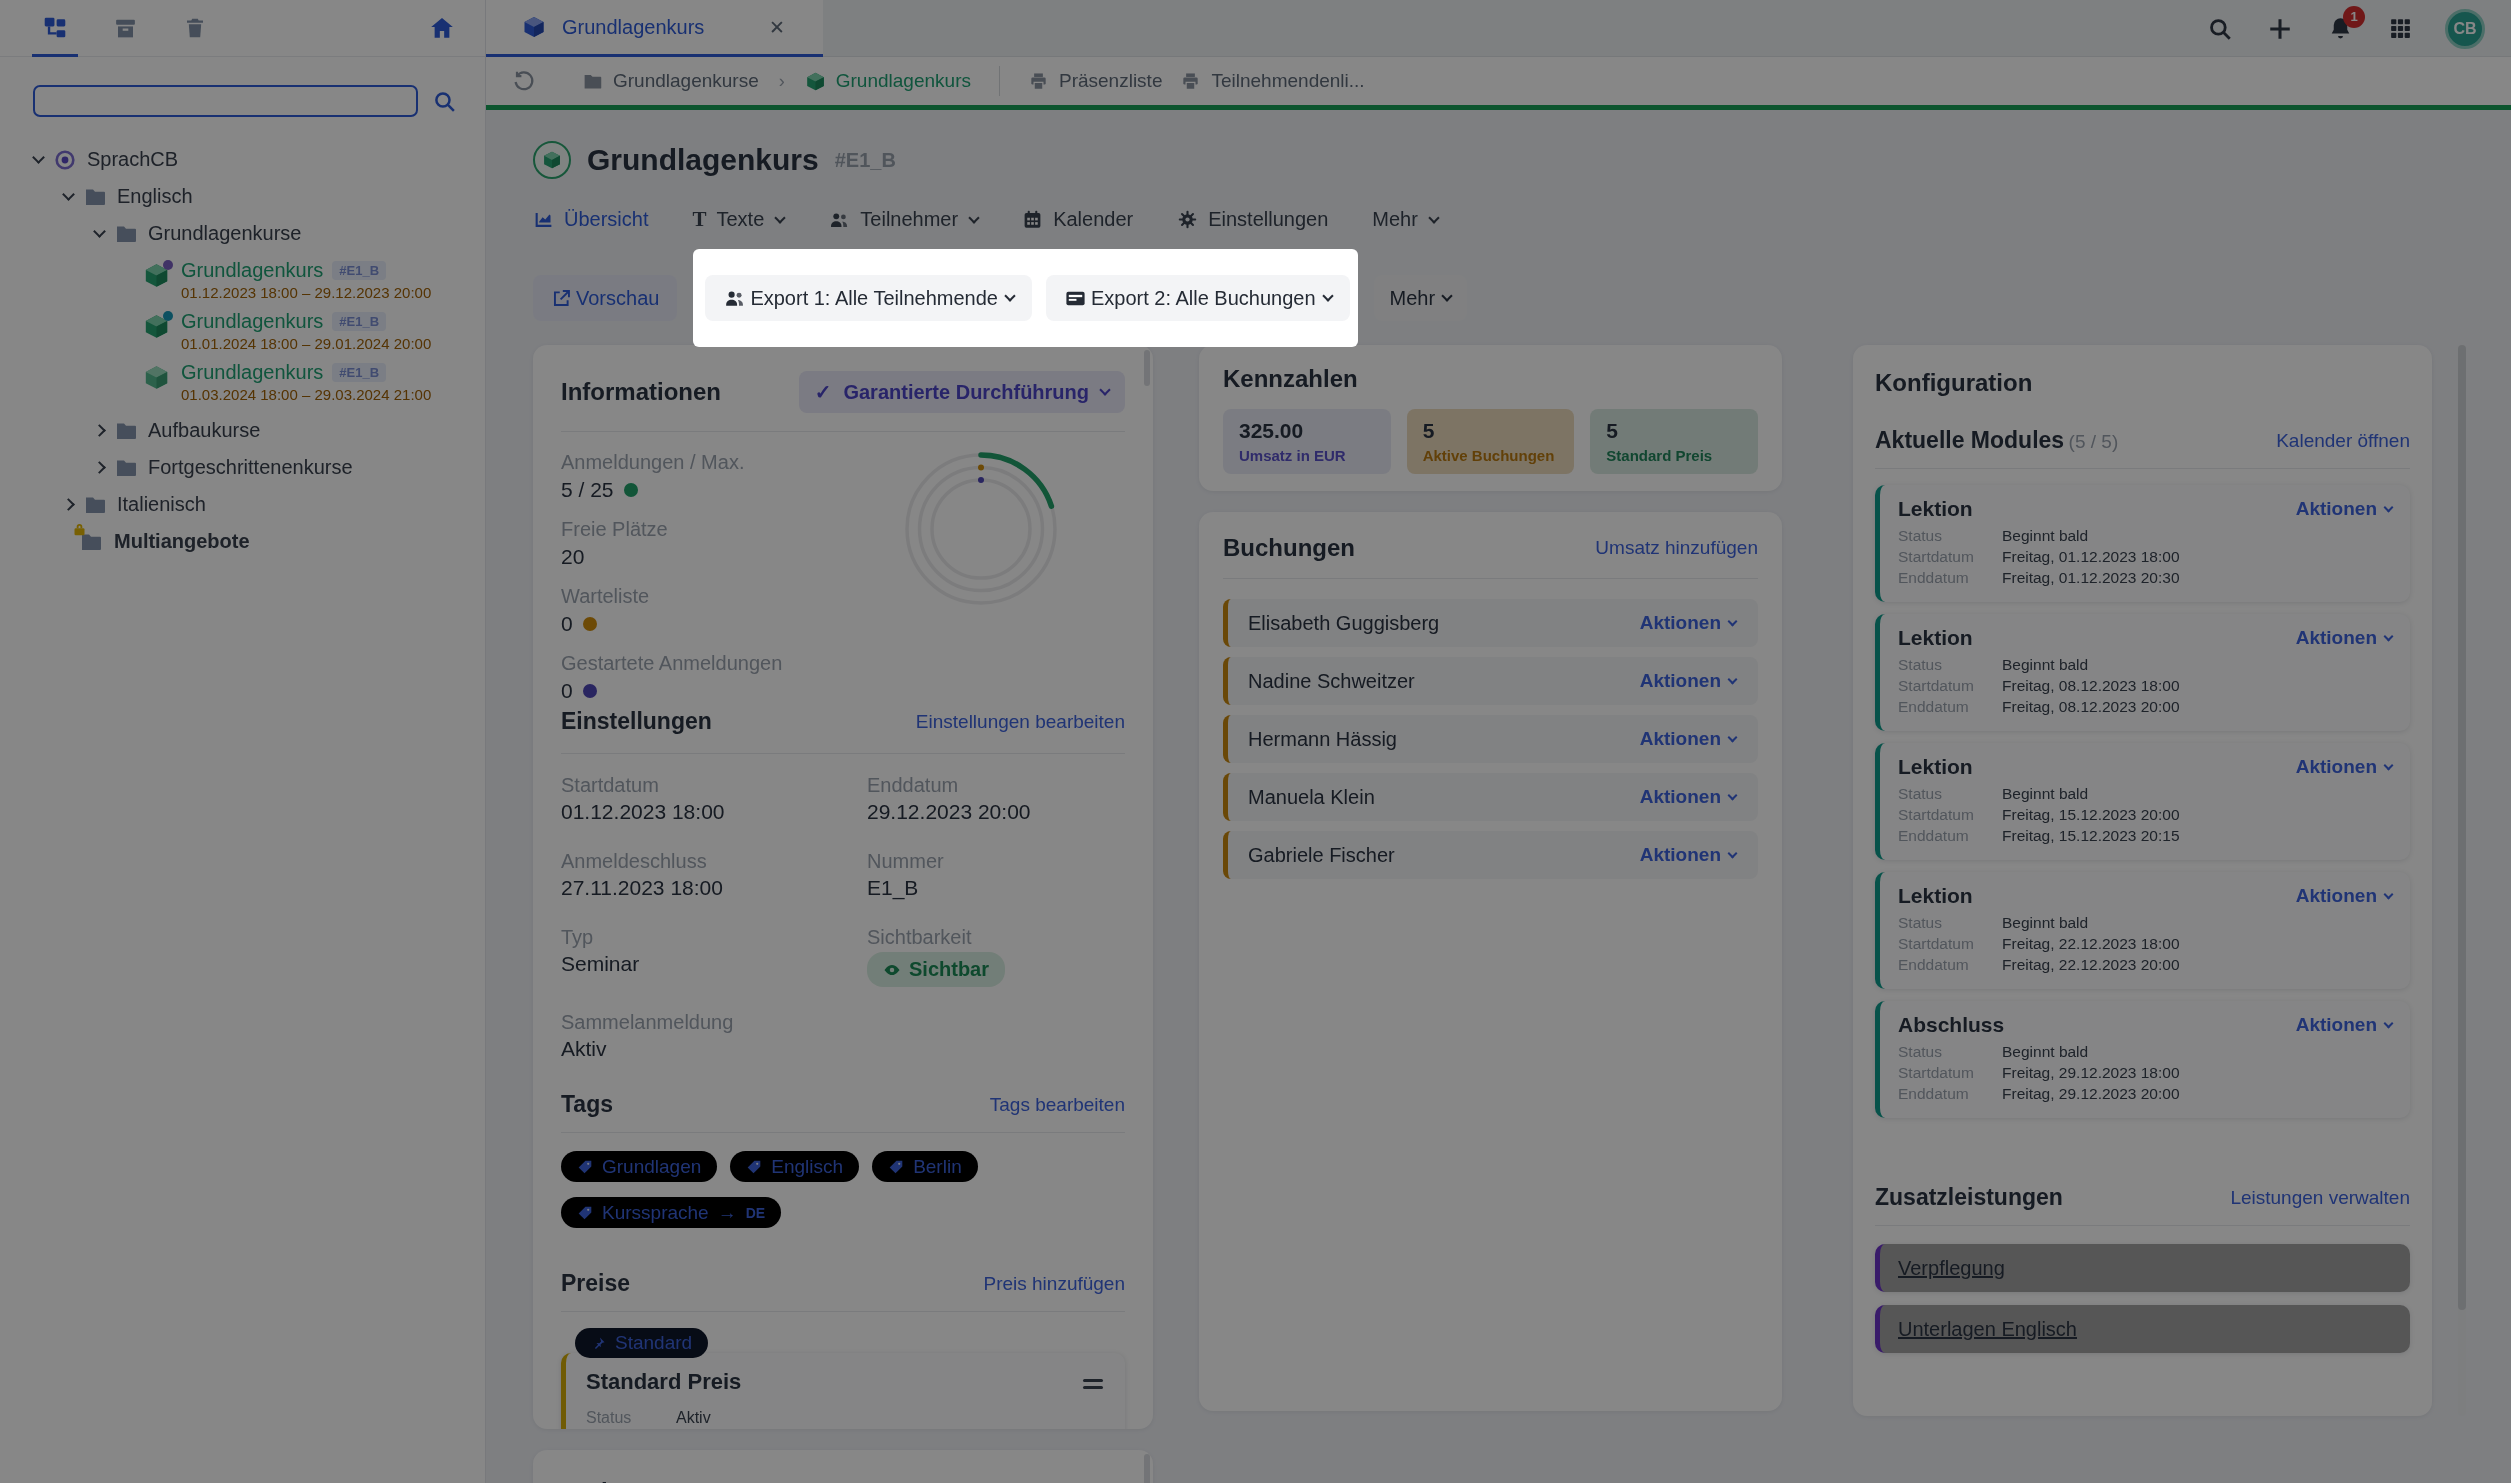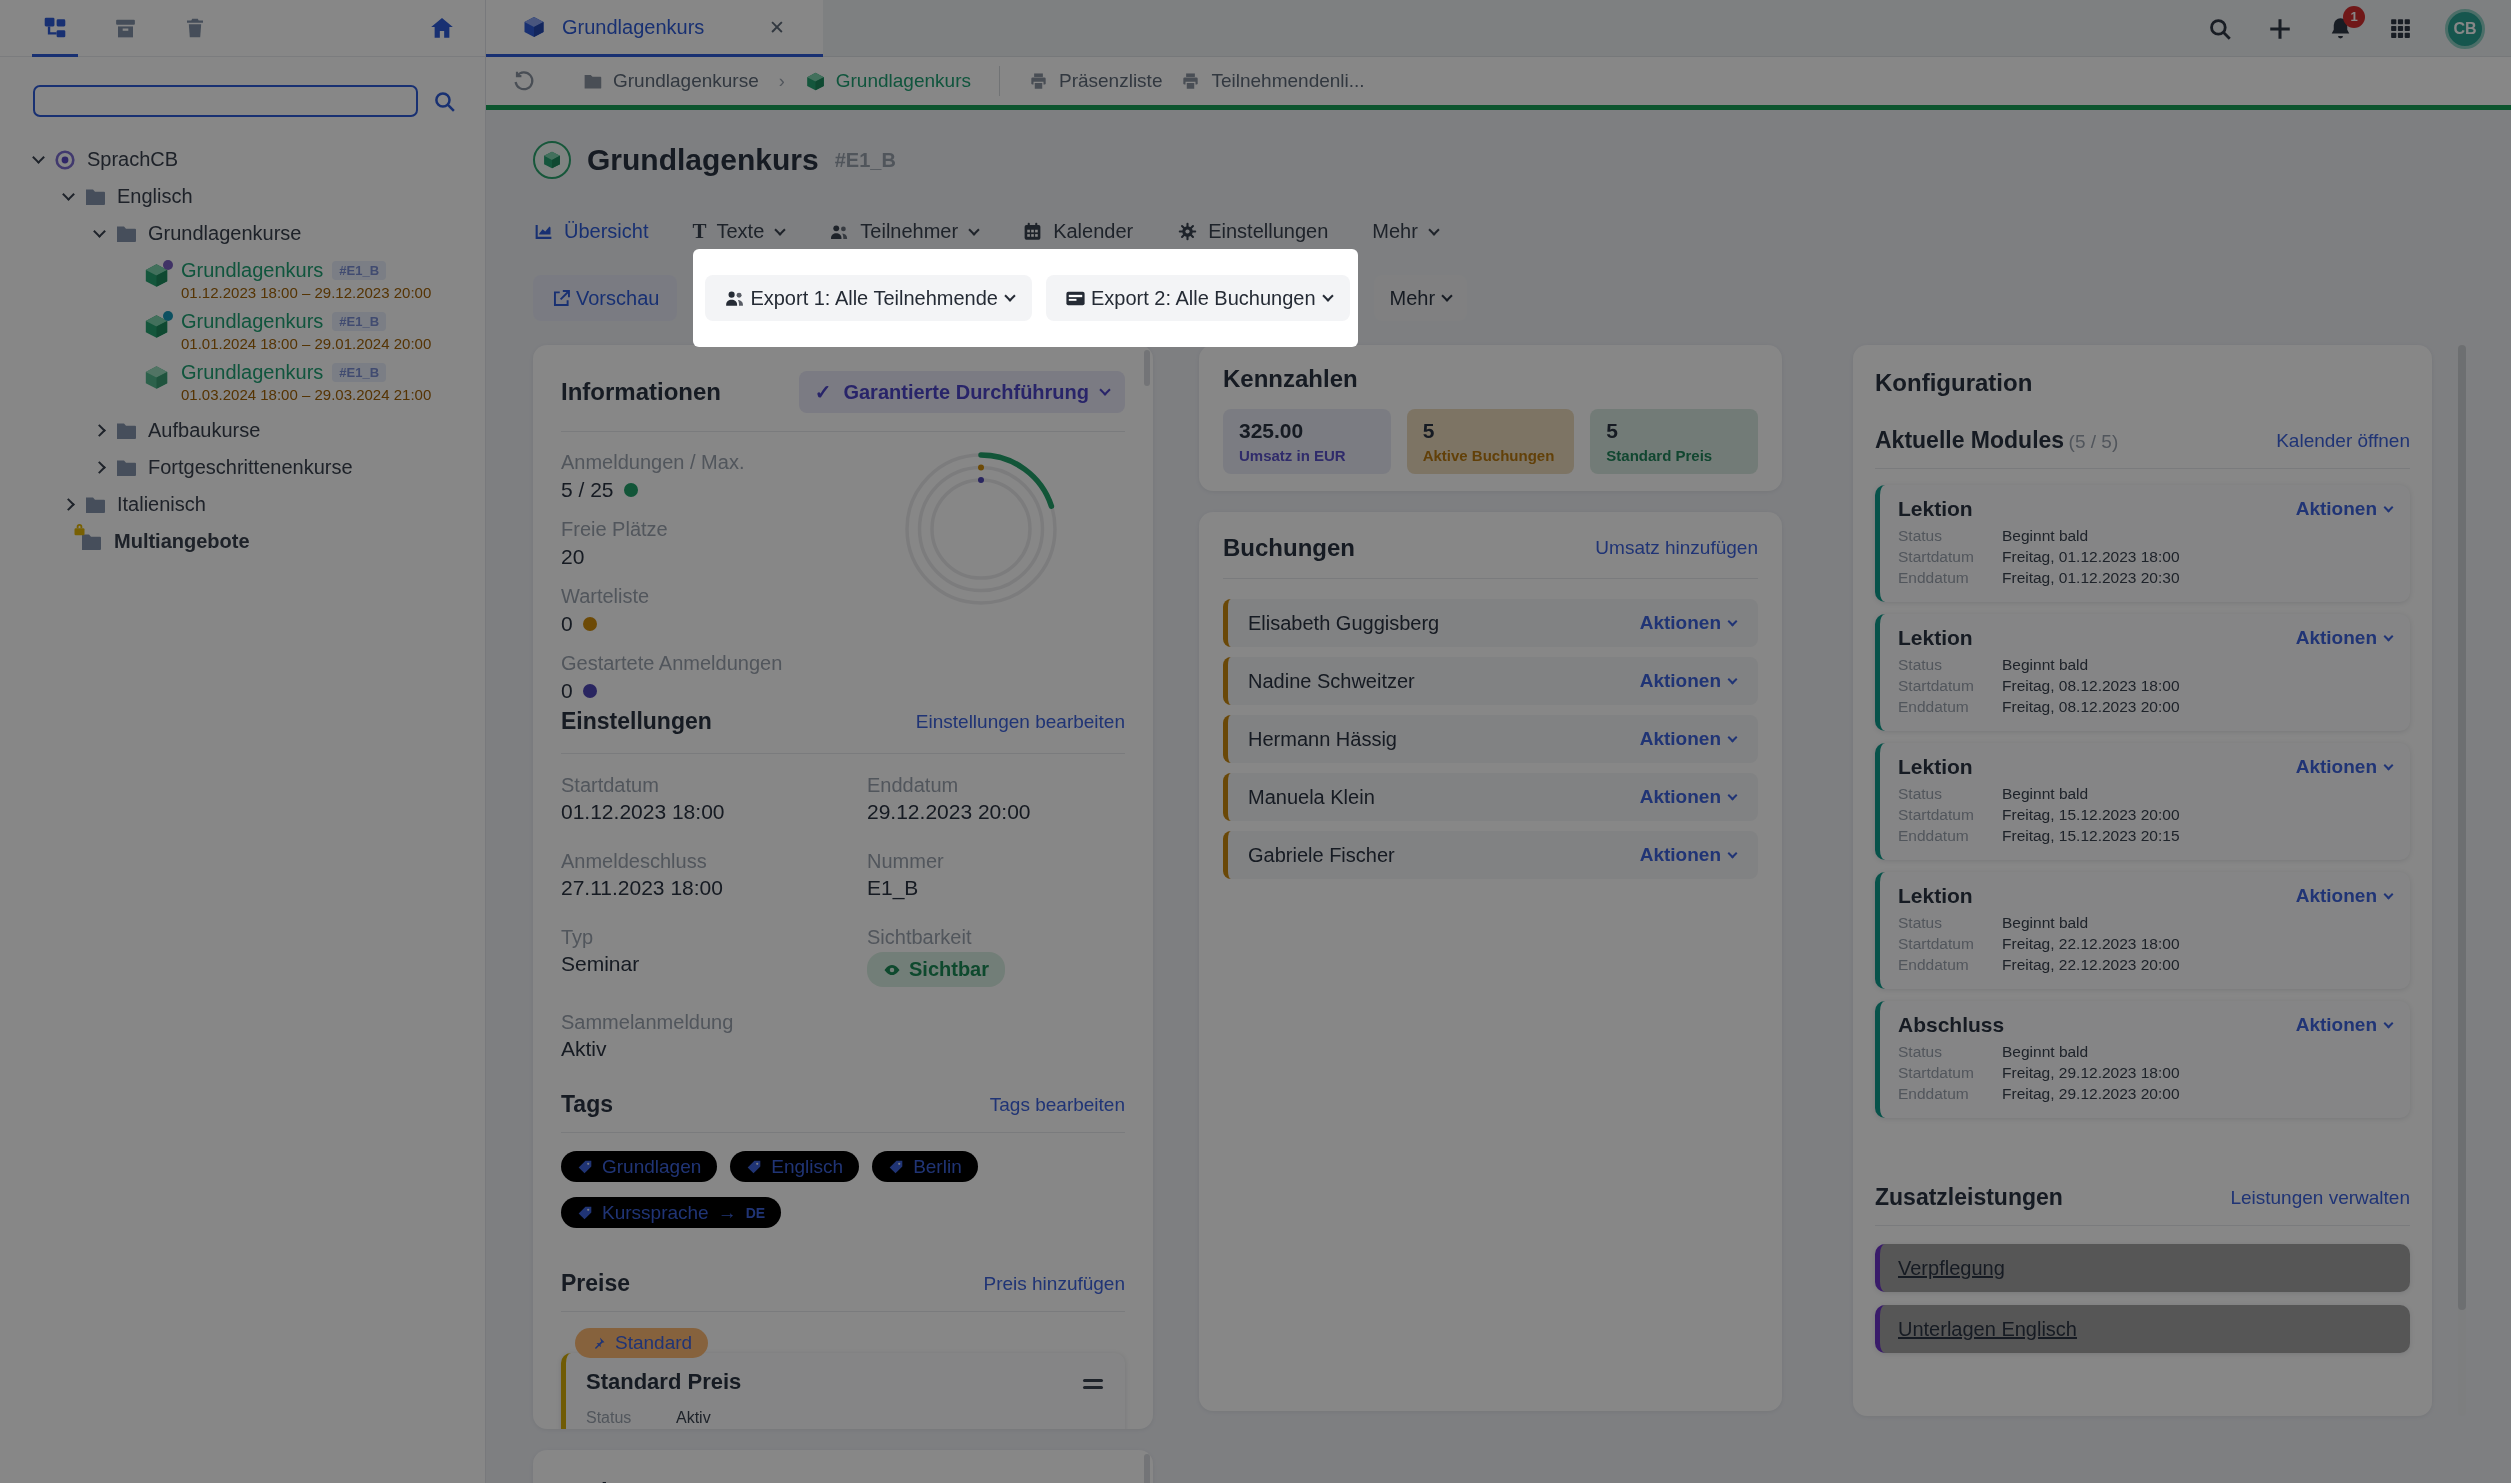--- a/index.html
+++ b/index.html
@@ -61,21 +61,21 @@
   .badge { position:absolute; top:-8px; right:-10px; min-width:22px; height:22px; border-radius:11px; background:#d32f2f; color:#fff; font-size:13px; font-weight:700; display:flex; align-items:center; justify-content:center; padding:0 4px; }
   .avatar { width:40px; height:40px; border-radius:50%; background:#2aa394; border:3px solid #8fd0c5; color:#fff; font-size:16px; font-weight:700; display:flex; align-items:center; justify-content:center; }
 
   .content { position:absolute; top:115px; left:0; right:0; bottom:0; background:#eef0f4; }
 
   .page-head { position:absolute; top:26px; left:47px; display:flex; align-items:center; gap:16px; }
   .course-ring { width:38px; height:38px; border:2.5px solid #2ca46f; border-radius:50%; display:flex; align-items:center; justify-content:center; background:#f2faf6; }
   .page-title { font-size:30px; font-weight:600; color:#2b3442; }
   .page-code { font-size:20px; color:#98a1ac; font-weight:600; }
 
-  .nav-tabs { position:absolute; top:104px; left:47px; display:flex; align-items:center; gap:44px; }
+  .nav-tabs { position:absolute; top:92px; left:47px; display:flex; align-items:center; gap:44px; }
   .ntab { display:flex; align-items:center; gap:10px; font-size:20px; color:#3a4350; font-weight:500; }
   .ntab.active { color:#2e5bd7; }
   .ntab .chev { width:8px; height:8px; border-width:2.3px; margin-left:2px; }
 
   .toolbar { position:absolute; top:134px; left:47px; display:flex; align-items:center; gap:16px; }
   .btn { height:46px; border-radius:8px; display:flex; align-items:center; gap:4px; padding:0 18px; font-size:20px; font-weight:500; }
   .btn-preview { background:#e7e9f6; color:#2e5bd7; }
   .btn-export { background:#f3f4f6; color:#252b35; }
   .btn-more { background:#f1f2f4; color:#2b3442; padding:0 16px; }
   .btn .chev { border-color:currentColor; width:8px; height:8px; border-width:2.3px; margin-left:4px; }
@@ -109,21 +109,21 @@
 
   .grid2 { display:grid; grid-template-columns:306px 1fr; row-gap:22px; margin-top:2px; }
   .f-label { font-size:20px; color:#9aa2ae; line-height:26px; }
   .f-value { font-size:21px; color:#2b3442; font-weight:500; line-height:28px; }
   .vis-pill { display:inline-flex; align-items:center; gap:8px; background:#d8efe2; color:#1c8a57; font-size:20px; font-weight:600; border-radius:16px; padding:6px 16px; margin-top:2px; }
 
   .pill-row { display:flex; flex-wrap:wrap; gap:13px; margin-top:2px; }
   .tag-pill { display:inline-flex; align-items:center; gap:9px; background:#000000; color:#3d63dd; font-size:19px; font-weight:500; border-radius:16px; height:31px; padding:0 16px; }
   .tag-pill .de { font-size:14px; font-weight:700; }
 
-  .pin-pill { position:relative; z-index:2; display:inline-flex; align-items:center; gap:9px; background:#fdba74; color:#3d63dd; font-size:19px; font-weight:500; border-radius:16px; height:30px; padding:0 16px; margin-left:14px; }
+  .pin-pill { position:relative; z-index:2; display:inline-flex; align-items:center; gap:9px; background:#0f172a; color:#3d63dd; font-size:19px; font-weight:500; border-radius:16px; height:30px; padding:0 16px; margin-left:14px; }
   .price-card { position:relative; margin-top:-5px; background:#fbfcfd; border-left:5px solid #d4ad08; border-radius:10px; box-shadow:0 1px 5px rgba(30,40,60,.14); padding:16px 20px; }
   .price-title { font-size:22px; font-weight:600; color:#2b3442; margin-bottom:12px; }
   .price-row { display:flex; font-size:16px; line-height:22px; }
   .price-row .pl { width:90px; color:#9aa2ae; }
   .price-row .pv { color:#3a4350; }
   .drag { position:absolute; right:22px; top:22px; }
   .drag i { display:block; width:20px; height:3px; background:#3a4350; border-radius:2px; margin:4px 0; }
 
   .mini-scroll { position:absolute; right:3px; top:5px; width:6px; height:36px; background:#d9dce0; border-radius:3px; }
   .mini-scroll.b { top:4px; height:70px; }

